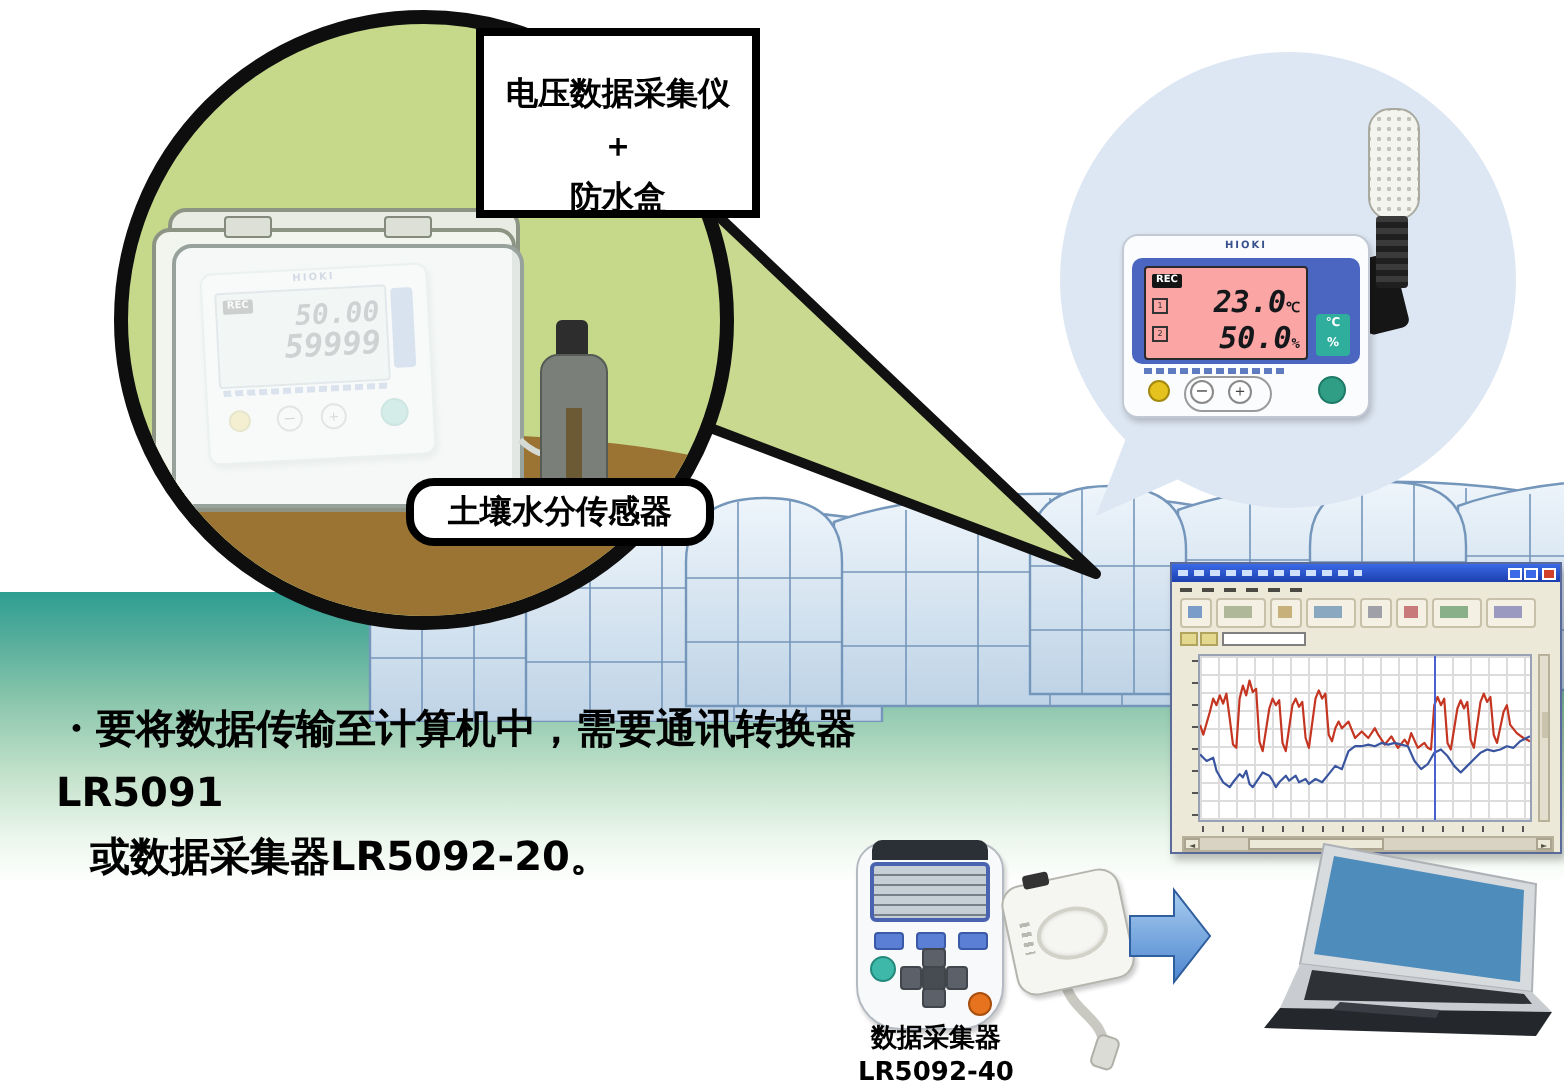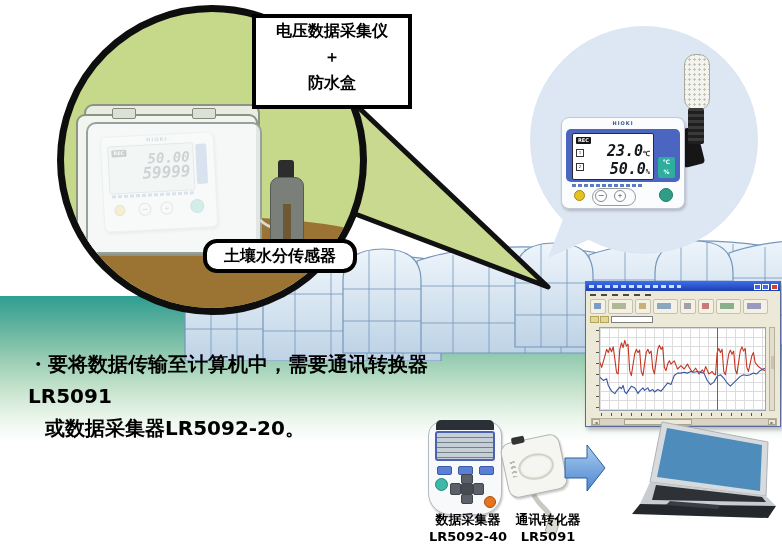--- a/index.html
+++ b/index.html
@@ -40,34 +40,34 @@
   .v-btn-minus{left:34px;top:67px;width:13px;height:13px;background:#fff;border:1px solid #8a8a8a;}
   .v-btn-plus{left:56px;top:67px;width:13px;height:13px;background:#fff;border:1px solid #8a8a8a;}
   .v-btn-set{left:86px;top:66px;width:14px;height:14px;background:#3eb8a8;border:1px solid #23897c;}
   .probe{left:206px;top:165px;width:32px;height:72px;background:#7a7f7a;border:1px solid #565b56;
     border-radius:9px 9px 3px 3px;}
   .probe-slot{left:12px;top:26px;width:8px;height:44px;background:#6b5a33;}
   .probe-cap{left:214px;top:148px;width:16px;height:20px;background:#2d2d2d;border-radius:3px;}
 
   .callout-box{background:#ffffff;border:4px solid #000;box-sizing:border-box;text-align:center;
     color:#000;z-index:7;}
-  .label-voltage{left:252px;top:14px;width:160px;height:95px;font-size:16px;font-weight:600;
-    line-height:1.62;white-space:pre-line;padding-top:0;}
+  .label-voltage{left:238px;top:14px;width:142px;height:95px;font-size:16px;font-weight:600;
+    line-height:1.62;white-space:pre-line;padding-top:16px;}
   .label-soil{left:203px;top:239px;width:154px;height:34px;font-size:16px;font-weight:600;line-height:26px;border-radius:14px;}
 
   
   .bubble-tail{left:0;top:0;z-index:4;pointer-events:none;}
   .bubble{left:530px;top:26px;width:228px;height:228px;border-radius:50%;background:#dde7f3;z-index:5;}
   .label-humidity{left:538px;top:66px;width:138px;height:35px;border-width:3px;font-size:15px;font-weight:600;line-height:29px;z-index:7;}
 
   .hlogger{left:561px;top:117px;width:122px;height:90px;background:#fbfcfd;border:1px solid #c2c9d4;
     border-radius:8px;z-index:6;box-shadow:1px 2px 3px rgba(0,0,0,.2);}
   .hlogger .brand{left:0;top:2px;width:100%;text-align:center;font-size:5px;letter-spacing:1px;color:#39508f;font-weight:bold;}
   .hpanel{left:4px;top:11px;width:114px;height:53px;background:#4a66c0;border-radius:5px;}
-  .hlcd{left:6px;top:4px;width:80px;height:45px;background:#ffffff;border:1px solid #2a2a2a;border-radius:2px;}
+  .hlcd{left:6px;top:4px;width:80px;height:45px;background:#fca5a5;border:1px solid #2a2a2a;border-radius:2px;}
   .hlcd .row{position:absolute;right:3px;font-family:"DejaVu Sans Mono","Liberation Mono",monospace;
     font-style:italic;font-weight:bold;color:#15181b;line-height:1;text-align:right;}
   .hlcd .r1{top:9px;} .hlcd .r2{top:27px;}
   .hlcd .big{font-size:15px;} .hlcd .unit{font-size:7px;font-style:normal;}
   .ch-sq{left:3px;width:6px;height:6px;border:1px solid #333;font-size:4px;line-height:6px;text-align:center;color:#333;}
   .hbadge{left:92px;top:28px;width:17px;height:21px;background:#2fae9e;border-radius:2px;color:#fff;
     font-size:6px;line-height:1.6;text-align:center;font-weight:bold;}
   .hmodel{left:10px;top:66px;width:70px;height:3px;
     background:repeating-linear-gradient(90deg,#5f7cc0 0 4px,transparent 4px 6px);}
   .h-btn-rec{left:12px;top:72px;width:11px;height:11px;background:#e6c21f;border:1px solid #a3890e;}
@@ -338,24 +338,20 @@
       <div class="abs conv-nub"></div>
       <div class="abs conv-oval"></div>
       <div class="abs conv-holes"></div>
     </div>
   </div>
 
   <div class="abs dev-label lab-collector">
     <div>数据采集器</div>
     <div>LR5092-40</div>
   </div>
-  <div class="abs dev-label lab-converter">
-    <div>通讯转化器</div>
-    <div>LR5091</div>
-  </div>
 
   <svg class="abs arrow-svg" width="44" height="56" viewBox="0 0 44 56">
     <defs>
       <linearGradient id="arrowg" x1="0" y1="0" x2="0" y2="1">
         <stop offset="0" stop-color="#a9cdf0"></stop>
           <stop offset="1" stop-color="#4d86cf"></stop>
       </linearGradient>
     </defs>
     <polygon points="2,18 24,18 24,5 42,28 24,51 24,38 2,38" fill="url(#arrowg)" stroke="#2f5f9e" stroke-width="1"></polygon>
   </svg>

